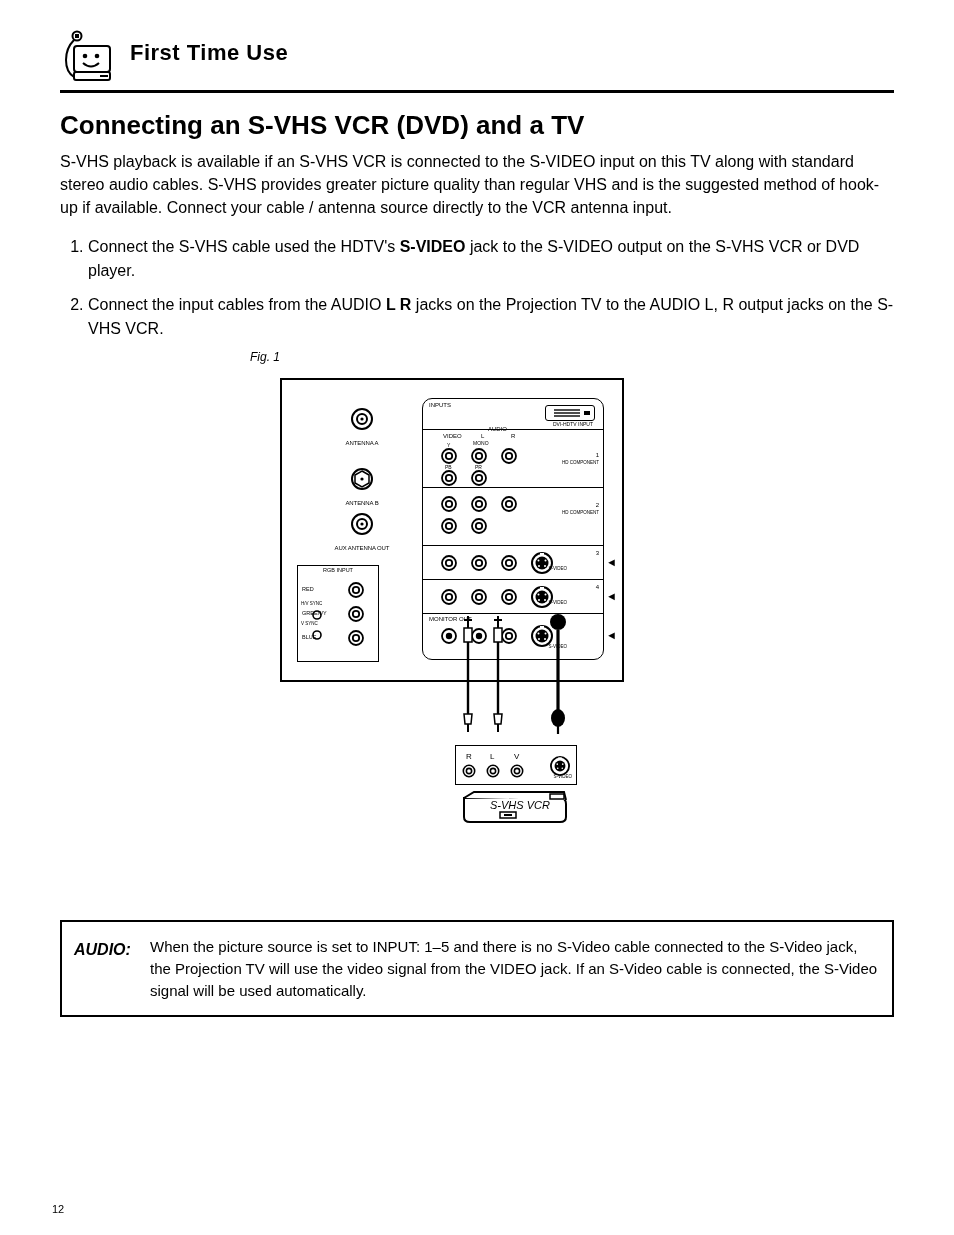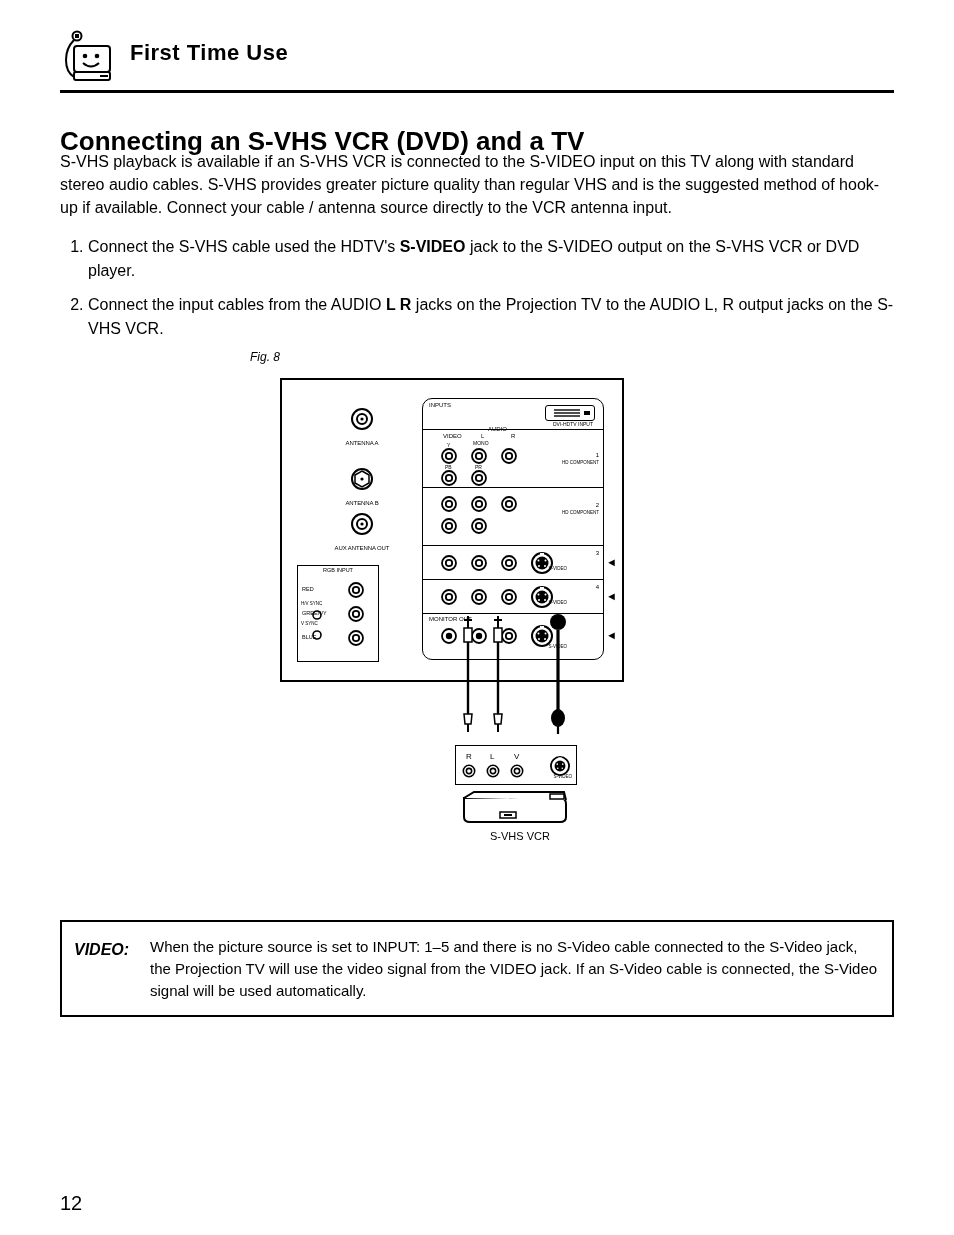--- a/index.html
+++ b/index.html
@@ -35,21 +35,21 @@
     top: 40px;
     font-size: 22px;
     font-weight: 600;
     letter-spacing: 0.5px;
   }
 
   
   .h1 {
     position: absolute;
     left: 60px;
-    top: 126px;
+    top: 110px;
     font-size: 26px;
     font-weight: 700;
   }
   .p1 {
     position: absolute;
     left: 60px; right: 60px;
     top: 150px;
     font-size: 16px;
     line-height: 1.45;
   }
@@ -163,23 +163,23 @@
   .note-label {
     position: absolute;
     left: 12px; top: 16px;
     font-size: 16px;
     font-style: italic;
     font-weight: 700;
   }
 
   .pgnum {
     position: absolute;
-    left: 60px;
+    left: 52px;
     bottom: 20px;
-    font-size: 20px;
+    font-size: 11px;
   }
 </style>
 </head>
 <body>
 
 <div class="mascot">
   <svg viewBox="0 0 60 55">
     <rect x="14" y="16" width="36" height="26" rx="3" fill="none" stroke="#000" stroke-width="2"></rect>
     <rect x="14" y="42" width="36" height="8" rx="2" fill="none" stroke="#000" stroke-width="2"></rect>
     <line x1="40" y1="46" x2="48" y2="46" stroke="#000" stroke-width="2"></line>
@@ -201,21 +201,21 @@
   <ol>
     <li>
       <span>Connect the S-VHS cable used the HDTV's </span><b>S-VIDEO</b><span> jack to the S-VIDEO output on the S-VHS VCR or DVD player.</span>
     </li>
     <li>
       <span>Connect the input cables from the AUDIO </span><b>L R</b><span> jacks on the Projection TV to the AUDIO L, R output jacks on the S-VHS VCR.</span>
     </li>
   </ol>
 </div>
 
-<div class="fig-caption">Fig. 8</div>
+<div class="fig-caption">Fig. 1</div>
 
 <div class="diagram">
 
   <div class="ant-group">
     <div class="coax">
       <svg viewBox="0 0 22 22">
           <circle cx="11" cy="11" r="10" fill="none" stroke="#000" stroke-width="2"></circle>
           <circle cx="11" cy="11" r="5" fill="none" stroke="#000" stroke-width="2"></circle>
           <circle cx="11" cy="11" r="1.6" fill="#000"></circle>
         </svg>
@@ -527,20 +527,20 @@
 
 <div class="vcr-dev">
   <svg viewBox="0 0 110 35">
     <path d="M4 8 L100 8 Q106 8 106 14 L106 27 Q106 32 100 32 L10 32 Q4 32 4 27 Z" fill="#fff" stroke="#000" stroke-width="2"></path>
     <path d="M4 8 L14 2 L104 2 L106 10" fill="#fff" stroke="#000" stroke-width="2"></path>
     <rect x="40" y="22" width="16" height="6" fill="none" stroke="#000" stroke-width="1.5"></rect>
     <rect x="90" y="4" width="14" height="5" fill="none" stroke="#000" stroke-width="1.5"></rect>
     <rect x="44" y="24" width="8" height="2" fill="#000"></rect>
   </svg>
 </div>
-<div style="position:absolute;left:490px;top:830px;font-size:11px;">S-VHS VCR</div>
+<div style="position:absolute;left:490px;top:799px;font-size:11px;font-style:italic">S-VHS VCR</div>
 
 <div class="note">
-  <span class="note-label">VIDEO:</span>
+  <span class="note-label">AUDIO:</span>
   <span>When the picture source is set to INPUT: 1–5 and there is no S-Video cable connected to the S-Video jack, the Projection TV will use the video signal from the VIDEO jack. If an S-Video cable is connected, the S-Video signal will be used automatically.</span>
 </div>
 
 <div class="pgnum">12</div>
 
 </body></html>

